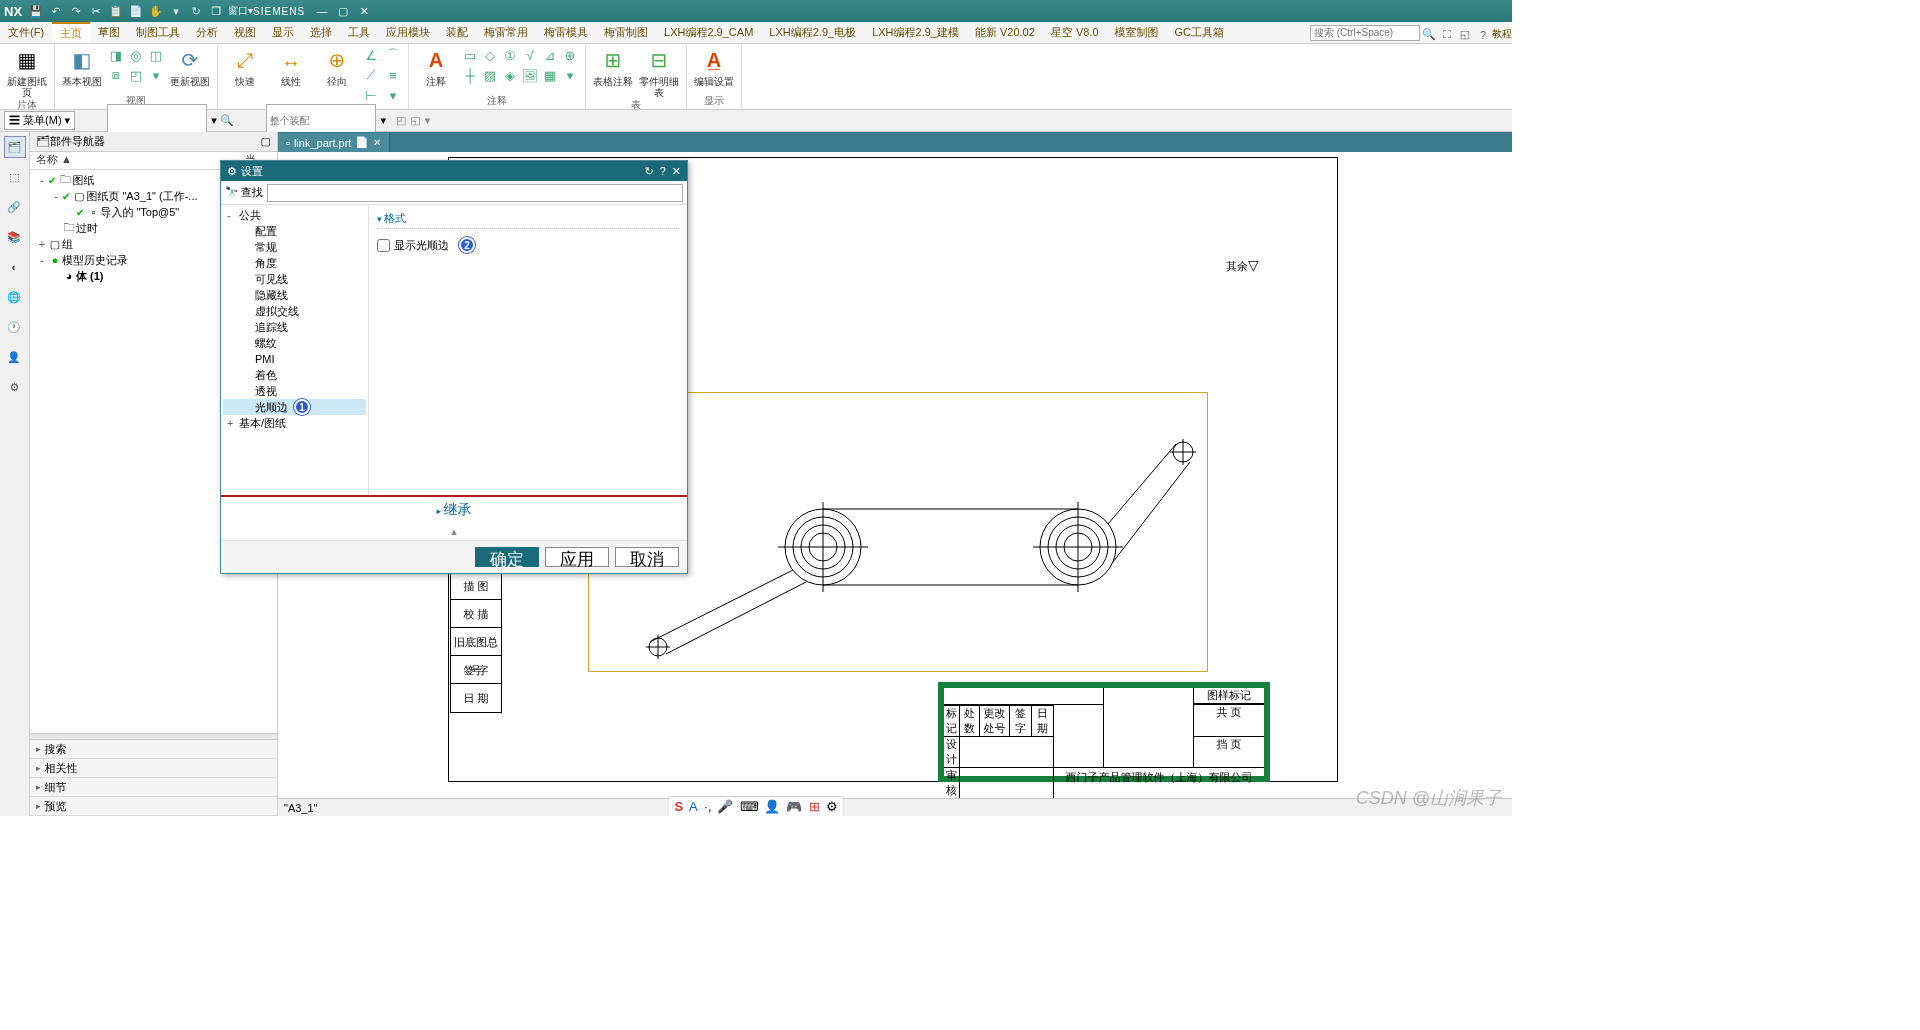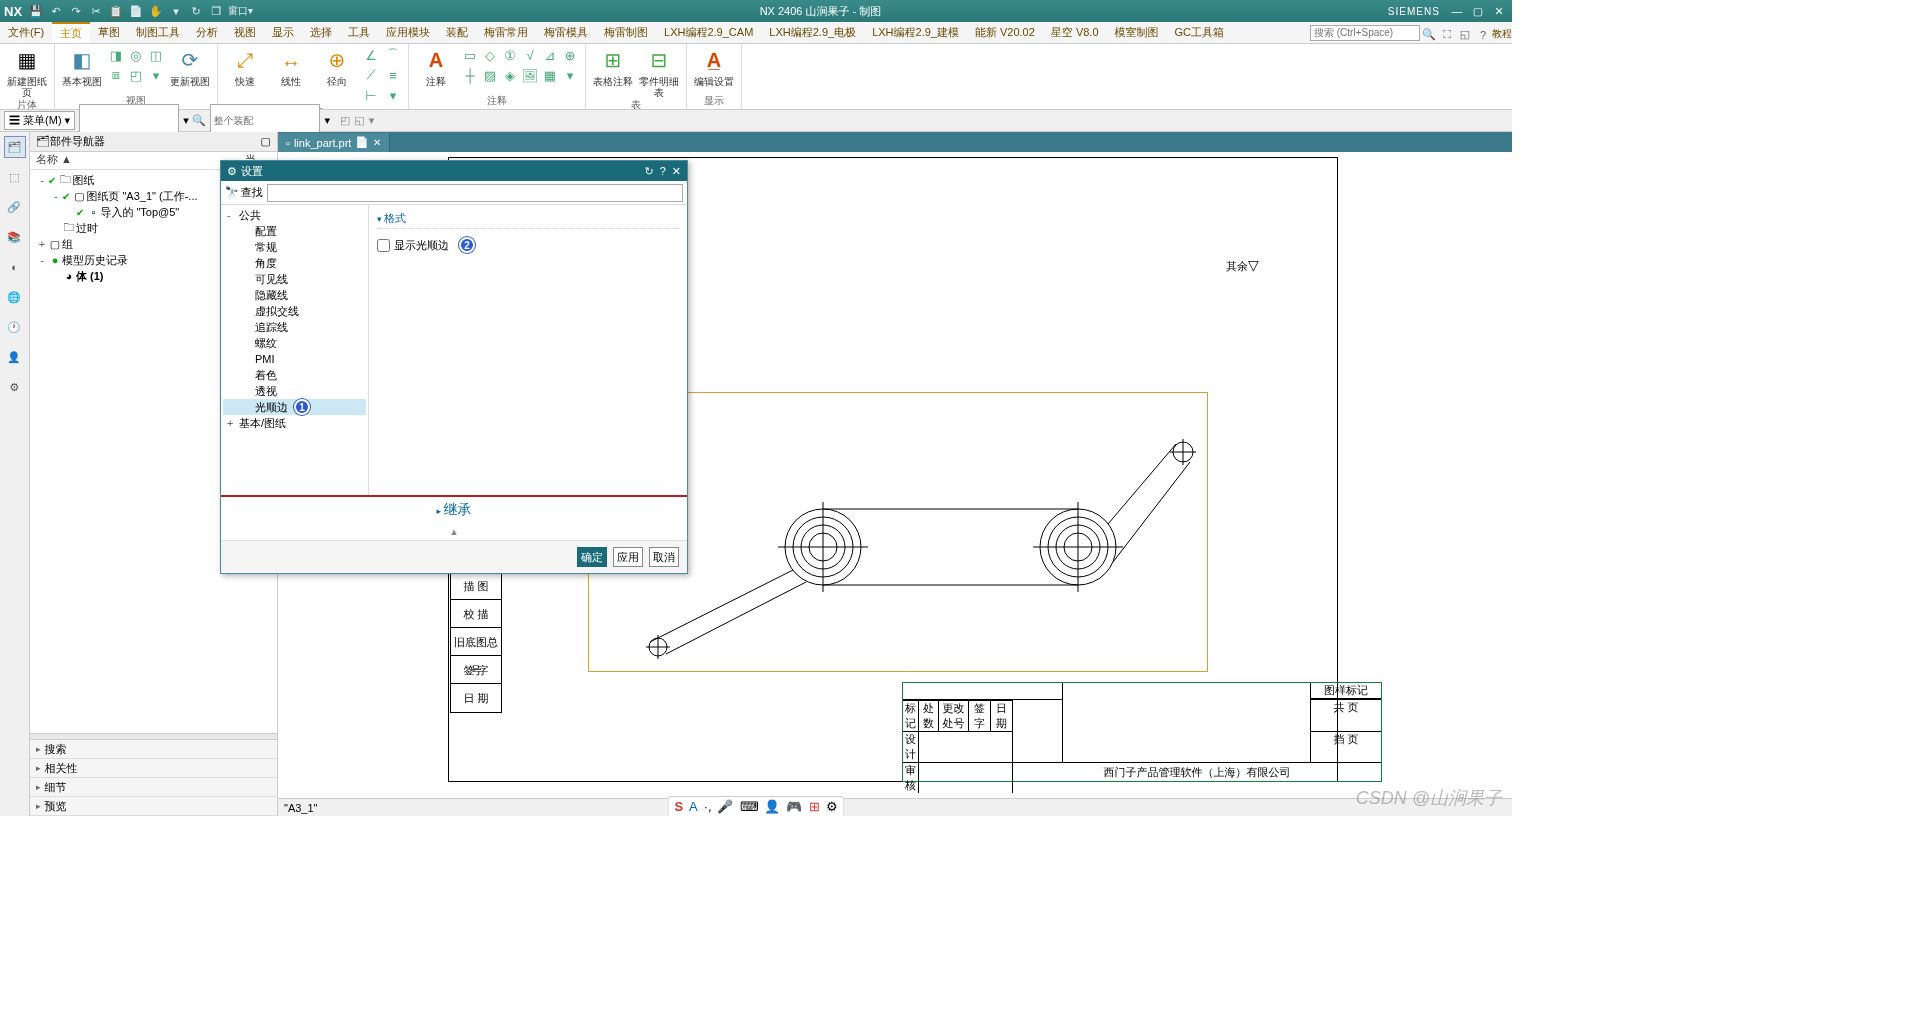--- a/index.html
+++ b/index.html
@@ -29,21 +29,21 @@
 .rgroup .glabel { font-size: 10px; color: #666; text-align: center; padding-bottom: 1px; }
 .bigbtn { display: flex; flex-direction: column; align-items: center; width: 42px; cursor: pointer; }
 .bigbtn .icon { width: 28px; height: 28px; display: flex; align-items: center; justify-content: center; font-size: 20px; }
 .bigbtn .lbl { font-size: 10px; color: #333; text-align: center; line-height: 11px; margin-top: 2px; }
 .smallgrid { display: grid; grid-template-columns: repeat(3, 18px); gap: 2px; }
 .smallgrid span, .smallcol span { width: 18px; height: 18px; display: inline-flex; align-items: center; justify-content: center; font-size: 13px; color: #4a7; cursor: pointer; }
 .smallcol { display: flex; flex-direction: column; gap: 2px; }
 
 
 .selbar { height: 22px; background: #f0f0f0; border-bottom: 1px solid #ccc; display: flex; align-items: center; padding: 0 4px; gap: 4px; }
-.selbar select, .selbar input { height: 29px; border: 1px solid #aaa; font-size: 10px; padding: 16px 2px; background: #fff; }
+.selbar select, .selbar input { height: 29px; border: 1px solid #aaa; font-size: 10px; padding: 16px 2px; background: #fff; margin-left: 28px; }
 
 
 .main { display: flex; height: calc(100% - 132px); }
 .leftrail { width: 30px; background: #f0f0f0; border-right: 1px solid #ccc; display: flex; flex-direction: column; align-items: center; padding-top: 4px; gap: 8px; }
 .leftrail span { width: 22px; height: 22px; display: flex; align-items: center; justify-content: center; color: #555; cursor: pointer; border: 1px solid transparent; }
 .leftrail span.active { background: #d8e8f0; border-color: #88b; }
 
 .nav-panel { width: 248px; background: #fff; border-right: 1px solid #ccc; display: flex; flex-direction: column; position: relative; }
 .nav-title { height: 20px; background: #eee; border-bottom: 1px solid #ccc; display: flex; align-items: center; padding: 0 6px; font-size: 11px; }
 .nav-title .pin { margin-left: auto; }
@@ -83,21 +83,21 @@
 .dlg-tree-row .exp { width: 12px; color: #666; }
 .dlg-content { flex: 1; padding: 4px 8px; }
 .dlg-section { color: #0a6aa0; font-size: 11px; padding: 2px 0; border-bottom: 1px dotted #ccc; margin-bottom: 6px; }
 .dlg-section::before { content: "▾ "; font-size: 9px; }
 .dlg-check { display: flex; align-items: center; gap: 4px; font-size: 11px; padding: 2px 0; }
 .callout { display: inline-flex; width: 16px; height: 16px; border-radius: 50%; background: #2a5ad0; color: #fff; align-items: center; justify-content: center; font-size: 10px; font-weight: bold; border: 2px solid #fff; box-shadow: 0 0 0 1px #2a5ad0; margin-left: 6px; }
 .dlg-inherit { border-top: 2px solid #b91c1c; padding: 4px 8px; color: #0a6aa0; font-size: 14px; text-align: center; }
 .dlg-inherit::before { content: "▸ "; font-size: 9px; }
 .dlg-arrow { text-align: center; color: #888; padding: 2px; }
 .dlg-buttons { display: flex; justify-content: flex-end; gap: 6px; padding: 6px 8px; border-top: 1px solid #ddd; background: #f5f5f5; }
-.dlg-buttons button { width: 30px; height: 20px; border: 1px solid #888; background: #fff; font-size: 11px; cursor: pointer; }
+.dlg-buttons button { width: 64px; height: 20px; border: 1px solid #888; background: #fff; font-size: 17px; cursor: pointer; }
 .dlg-buttons button.primary { background: #1a6a7a; color: #fff; border-color: #1a6a7a; }
 
 .watermark { position: absolute; right: 10px; bottom: 6px; color: rgba(120,120,120,0.5); font-size: 18px; font-style: italic; pointer-events: none; }
 .tray { position: absolute; bottom: 0; left: 50%; transform: translateX(-50%); display: flex; gap: 6px; background: #fff; padding: 2px 6px; border: 1px solid #ccc; border-bottom: none; border-radius: 4px 4px 0 0; }
 .tray span { font-size: 13px; cursor: pointer; }
 
 svg { display: block; }
 </style>
 </head>
 <body>
@@ -110,21 +110,20 @@
     <span>↷</span>
     <span>✂</span>
     <span>📋</span>
     <span>📄</span>
     <span>✋</span>
     <span>▾</span>
     <span>↻</span>
     <span>❐</span>
     <span style="font-size:10px;width:auto">窗口▾</span>
   </div>
-  <div class="title-text">NX 2406 山涧果子 - 制图</div>
   <span class="siemens">SIEMENS</span>
   <div class="win-btns">
     <span>—</span>
     <span>▢</span>
     <span>✕</span>
   </div>
 </div>
 
 <div class="menubar">
   <span class="mitem">文件(F)</span>
@@ -406,21 +405,21 @@
 
       <div style="position:absolute;left:172px;top:395px;width:52px;border:1px solid #000;font-size:9px">
         <div style="border-bottom:1px solid #000;height:24px;text-align:center;line-height:12px">借通用件登记</div>
         <div style="border-bottom:1px solid #000;height:28px;text-align:center;line-height:28px">描 图</div>
         <div style="border-bottom:1px solid #000;height:28px;text-align:center;line-height:28px">校 描</div>
         <div style="border-bottom:1px solid #000;height:28px;text-align:center;line-height:28px">旧底图总号</div>
         <div style="border-bottom:1px solid #000;height:28px;text-align:center;line-height:28px">签 字</div>
         <div style="height:28px;text-align:center;line-height:28px">日 期</div>
       </div>
 
-      <div style="position:absolute;left:624px;top:530px;width:480px;height:100px;border:1px solid #15803d;font-size:8px;display:grid;grid-template-columns:16px 20px 30px 22px 22px 50px 1fr 70px;grid-template-rows:repeat(5,1fr)">
+      <div style="position:absolute;left:660px;top:530px;width:332px;height:100px;border:6px solid #15803d;font-size:8px;display:grid;grid-template-columns:16px 20px 30px 22px 22px 50px 1fr 70px;grid-template-rows:repeat(5,1fr)">
         <div style="grid-column:1/7;grid-row:1/3;border-right:1px solid #000;border-bottom:1px solid #000"></div>
         <div style="grid-column:7/8;grid-row:1/5;border-right:1px solid #000;border-bottom:1px solid #000"></div>
         <div style="grid-column:8/9;grid-row:1/2;border-bottom:1px solid #000;text-align:center">图样标记</div>
         <div style="grid-column:8/9;grid-row:2/3;border-bottom:1px solid #000"></div>
         <div style="grid-column:1/2;grid-row:3/4;border:1px solid #000;border-left:none;text-align:center">标记</div>
         <div style="grid-column:2/3;grid-row:3/4;border:1px solid #000;border-left:none;text-align:center">处数</div>
         <div style="grid-column:3/4;grid-row:3/4;border:1px solid #000;border-left:none;text-align:center">更改处号</div>
         <div style="grid-column:4/5;grid-row:3/4;border:1px solid #000;border-left:none;text-align:center">签 字</div>
         <div style="grid-column:5/6;grid-row:3/4;border:1px solid #000;border-left:none;text-align:center">日 期</div>
         <div style="grid-column:8/9;grid-row:3/4;border-bottom:1px solid #000;text-align:center">共  页</div>

